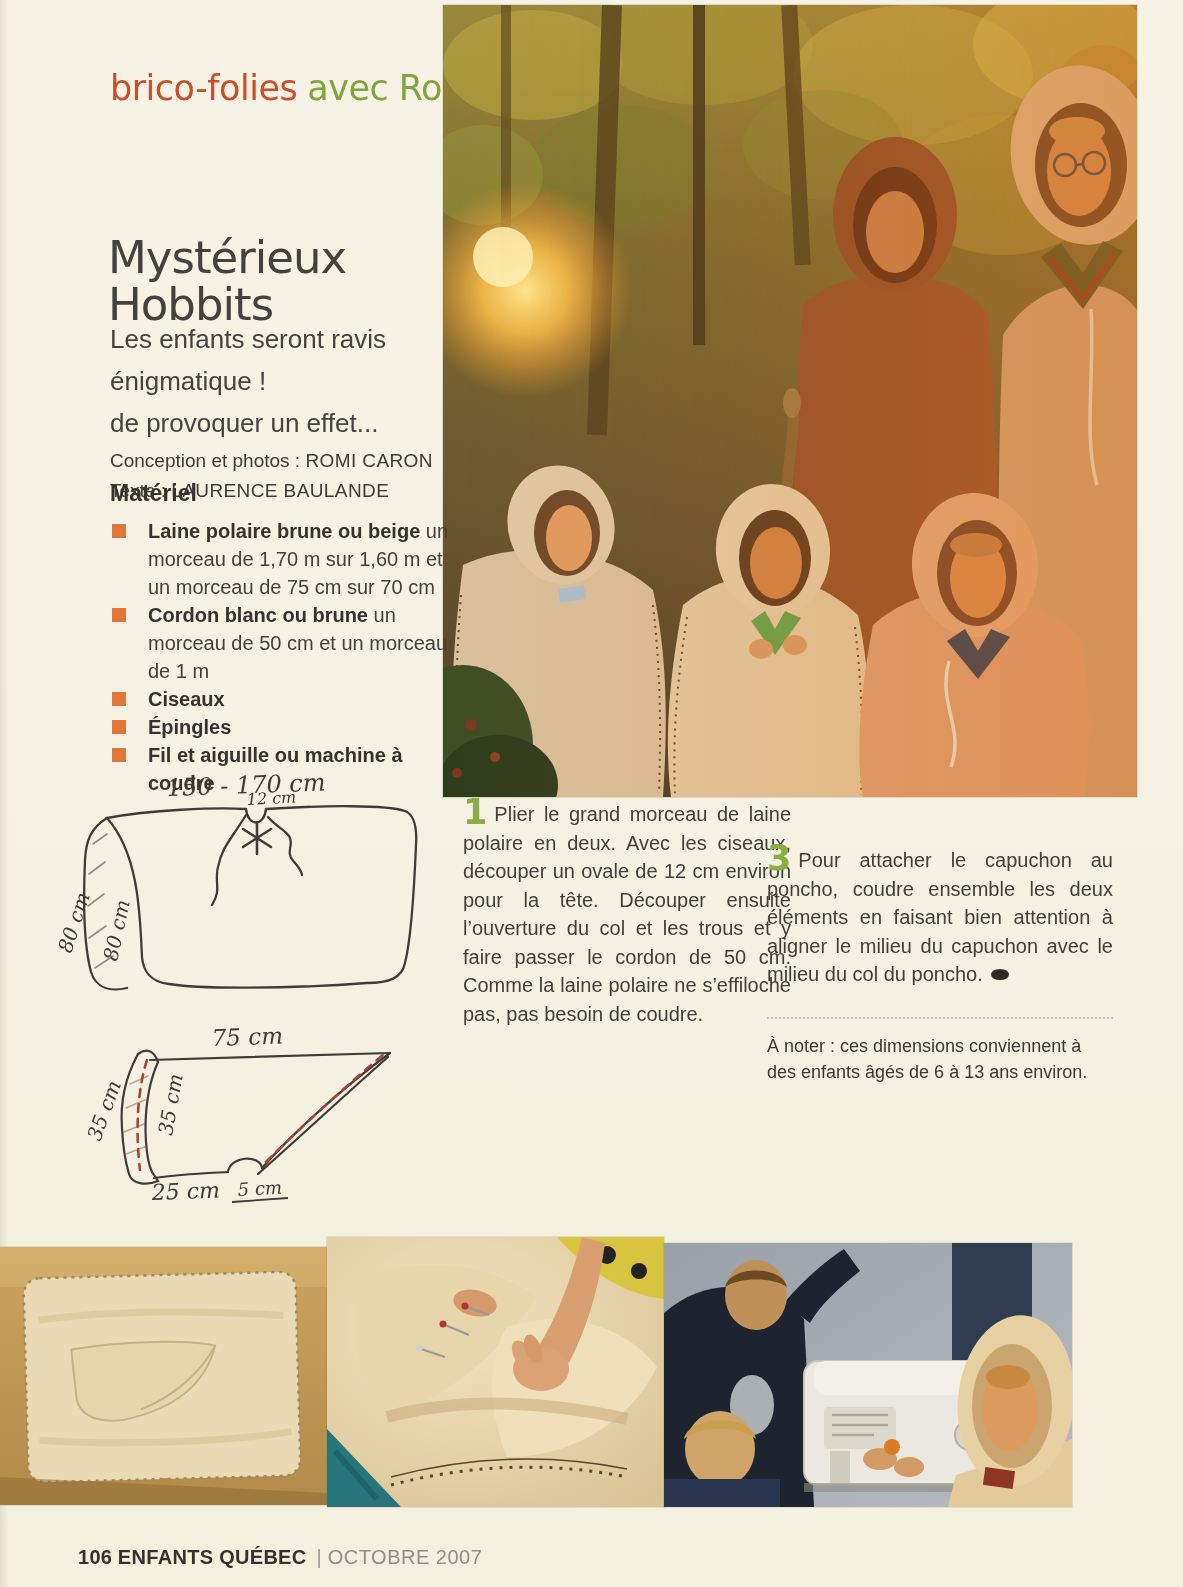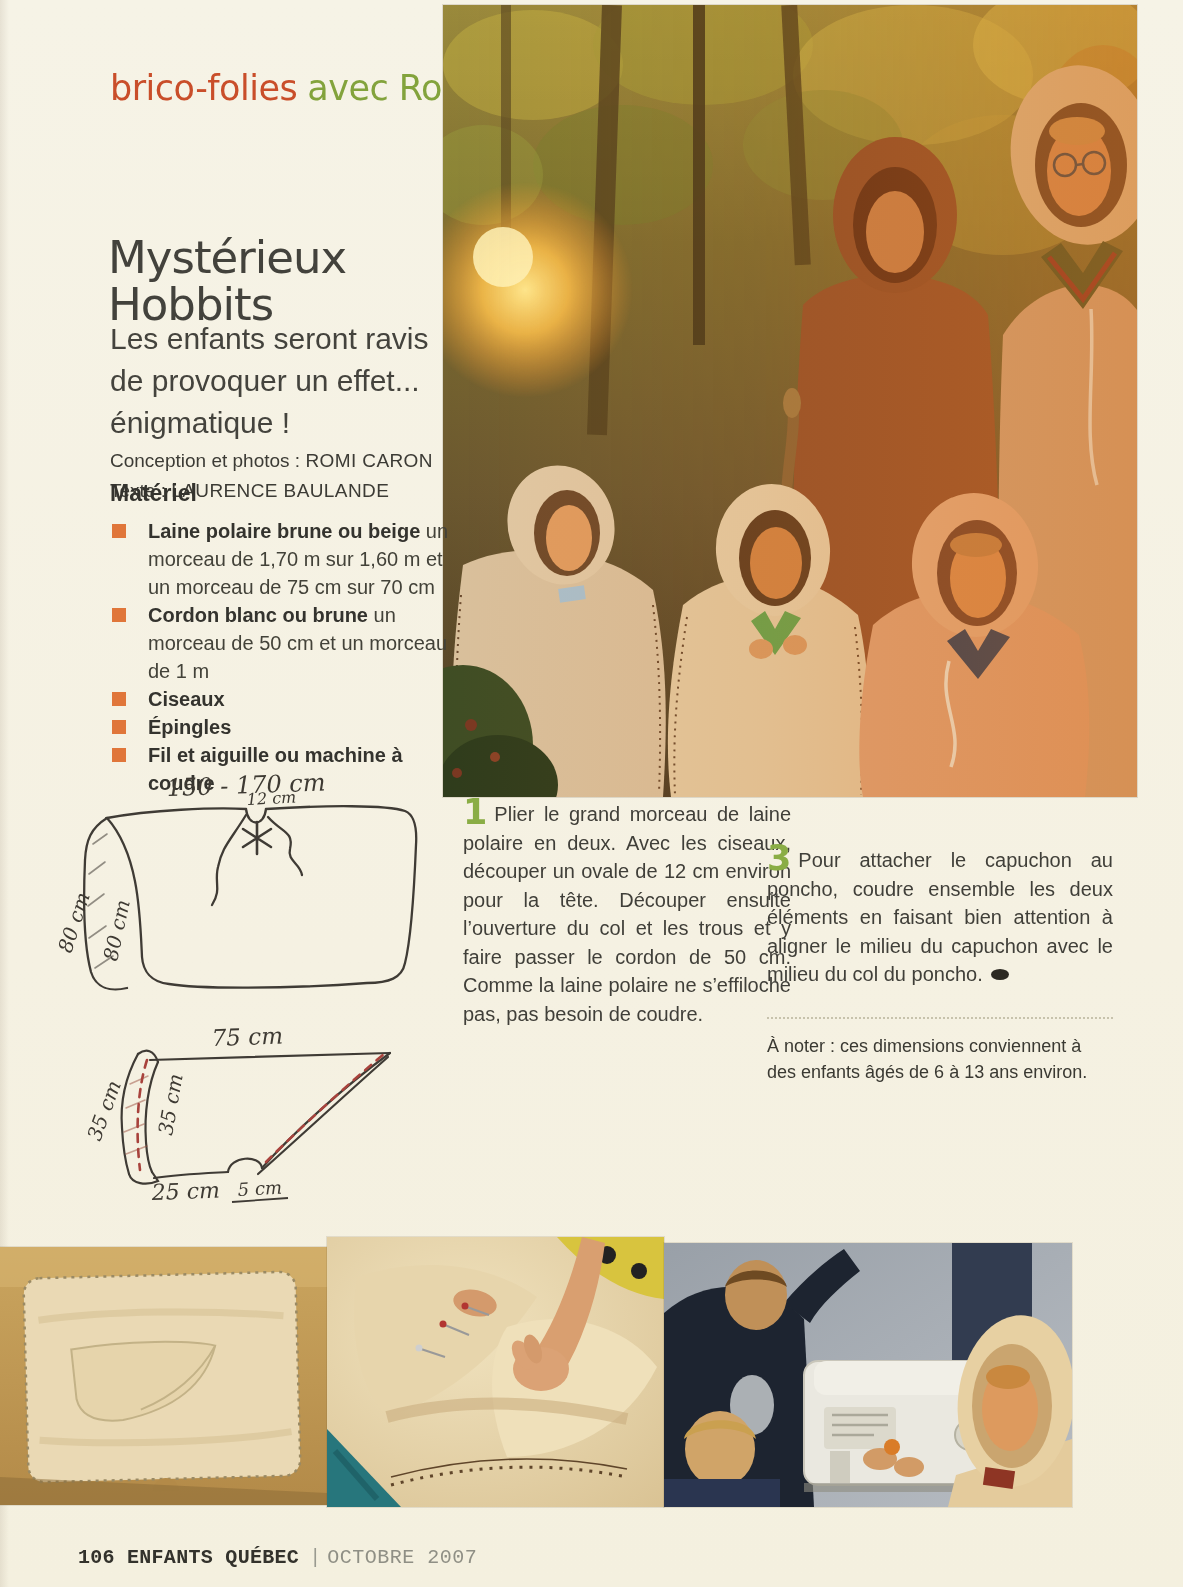--- a/index.html
+++ b/index.html
@@ -14,21 +14,21 @@
   
   .brand{position:absolute;left:110px;top:68px;font-family:"DejaVu Sans",sans-serif;
     font-size:35px;font-weight:400;letter-spacing:-0.5px;}
   .brand .b1{color:#c94e2a;margin-top:48px;}
   .brand .b2{color:#83a33c;margin-left:10px;}
   
   .main-photo{position:absolute;left:443px;top:5px;width:694px;height:792px;box-shadow:0 0 0 1px rgba(90,70,40,.15);}
   
   .title{position:absolute;left:108px;top:234px;font-family:"DejaVu Sans",sans-serif;
     font-size:45px;line-height:47px;color:#43423c;font-weight:400;letter-spacing:-1px;}
-  .intro{position:absolute;left:110px;top:318px;font-size:30px;line-height:42px;color:#44433d;}
+  .intro{position:absolute;left:110px;top:318px;font-size:26px;line-height:42px;color:#44433d;}
   .intro span{display:block;}
   .credits{position:absolute;left:110px;top:446px;font-size:19px;line-height:30px;color:#3c3b35;}
   .credits .cr{display:block;}
   .credits .val{letter-spacing:.4px;}
   
   .materials{position:absolute;left:110px;top:480px;width:346px;}
   .materials h3{margin:0 0 10px 0;font-size:23px;font-weight:700;color:#34332e;}
   .mat-item{position:relative;padding-left:38px;font-size:20px;line-height:28px;color:#434239;text-align:left;}
   .mat-item .bullet{position:absolute;left:2px;top:7px;width:14px;height:14px;background:#e0763a;}
   .mat-item .mb{font-weight:700;color:#34332e;}
@@ -45,21 +45,21 @@
   .stepnum{font-size:35px;font-weight:700;color:#8aad45;line-height:10px;vertical-align:-3px;margin-right:7px;font-family:"DejaVu Sans",sans-serif;}
   .end-dot{display:inline-block;width:18px;height:11px;background:#2d2a23;border-radius:50%;margin-left:8px;vertical-align:1px;}
   .note-divider{margin-top:28px;border-top:2px dotted #c7c2ac;width:100%;}
   .note{margin-top:14px;font-size:18px;line-height:26px;color:#3a3932;text-align:left;}
   
   .bphoto{position:absolute;box-shadow:0 0 0 1px rgba(90,70,40,.12);}
   .bp1{left:0;top:1247px;}
   .bp2{left:327px;top:1237px;}
   .bp3{left:664px;top:1243px;}
   
-  .footer{position:absolute;left:78px;top:1546px;font-size:20px;font-family:Liberation Mono, monospace;}
+  .footer{position:absolute;left:78px;top:1546px;font-size:20px;}
   .footer .f-strong{font-weight:700;color:#33322c;letter-spacing:.3px;}
   .footer .f-sep{color:#9a9a90;margin:0 6px 0 10px;font-weight:400;}
   .footer .f-light{color:#8f8f85;font-weight:400;letter-spacing:.5px;}
 </style>
 </head>
 <body>
 
 <div class="page">
 
   <div class="brand">
@@ -174,22 +174,22 @@
     </g>
     <rect width="694" height="792" fill="url(#warm)"></rect>
   </svg>
 
   <div class="title">
     <div>Mystérieux</div>
     <div>Hobbits</div>
   </div>
   <div class="intro">
     <span>Les enfants seront ravis</span>
+    <span>énigmatique !</span>
     <span>de provoquer un effet...</span>
-    <span>énigmatique !</span>
   </div>
   <div class="credits">
     <span class="cr"><span>Conception et photos : </span><span class="val">ROMI CARON</span></span>
     <span class="cr"><span>Texte : </span><span class="val">LAURENCE BAULANDE</span></span>
   </div>
 
   <div class="materials">
     <h3>Matériel</h3>
     <div class="mat-item">
       <span class="bullet"></span>

